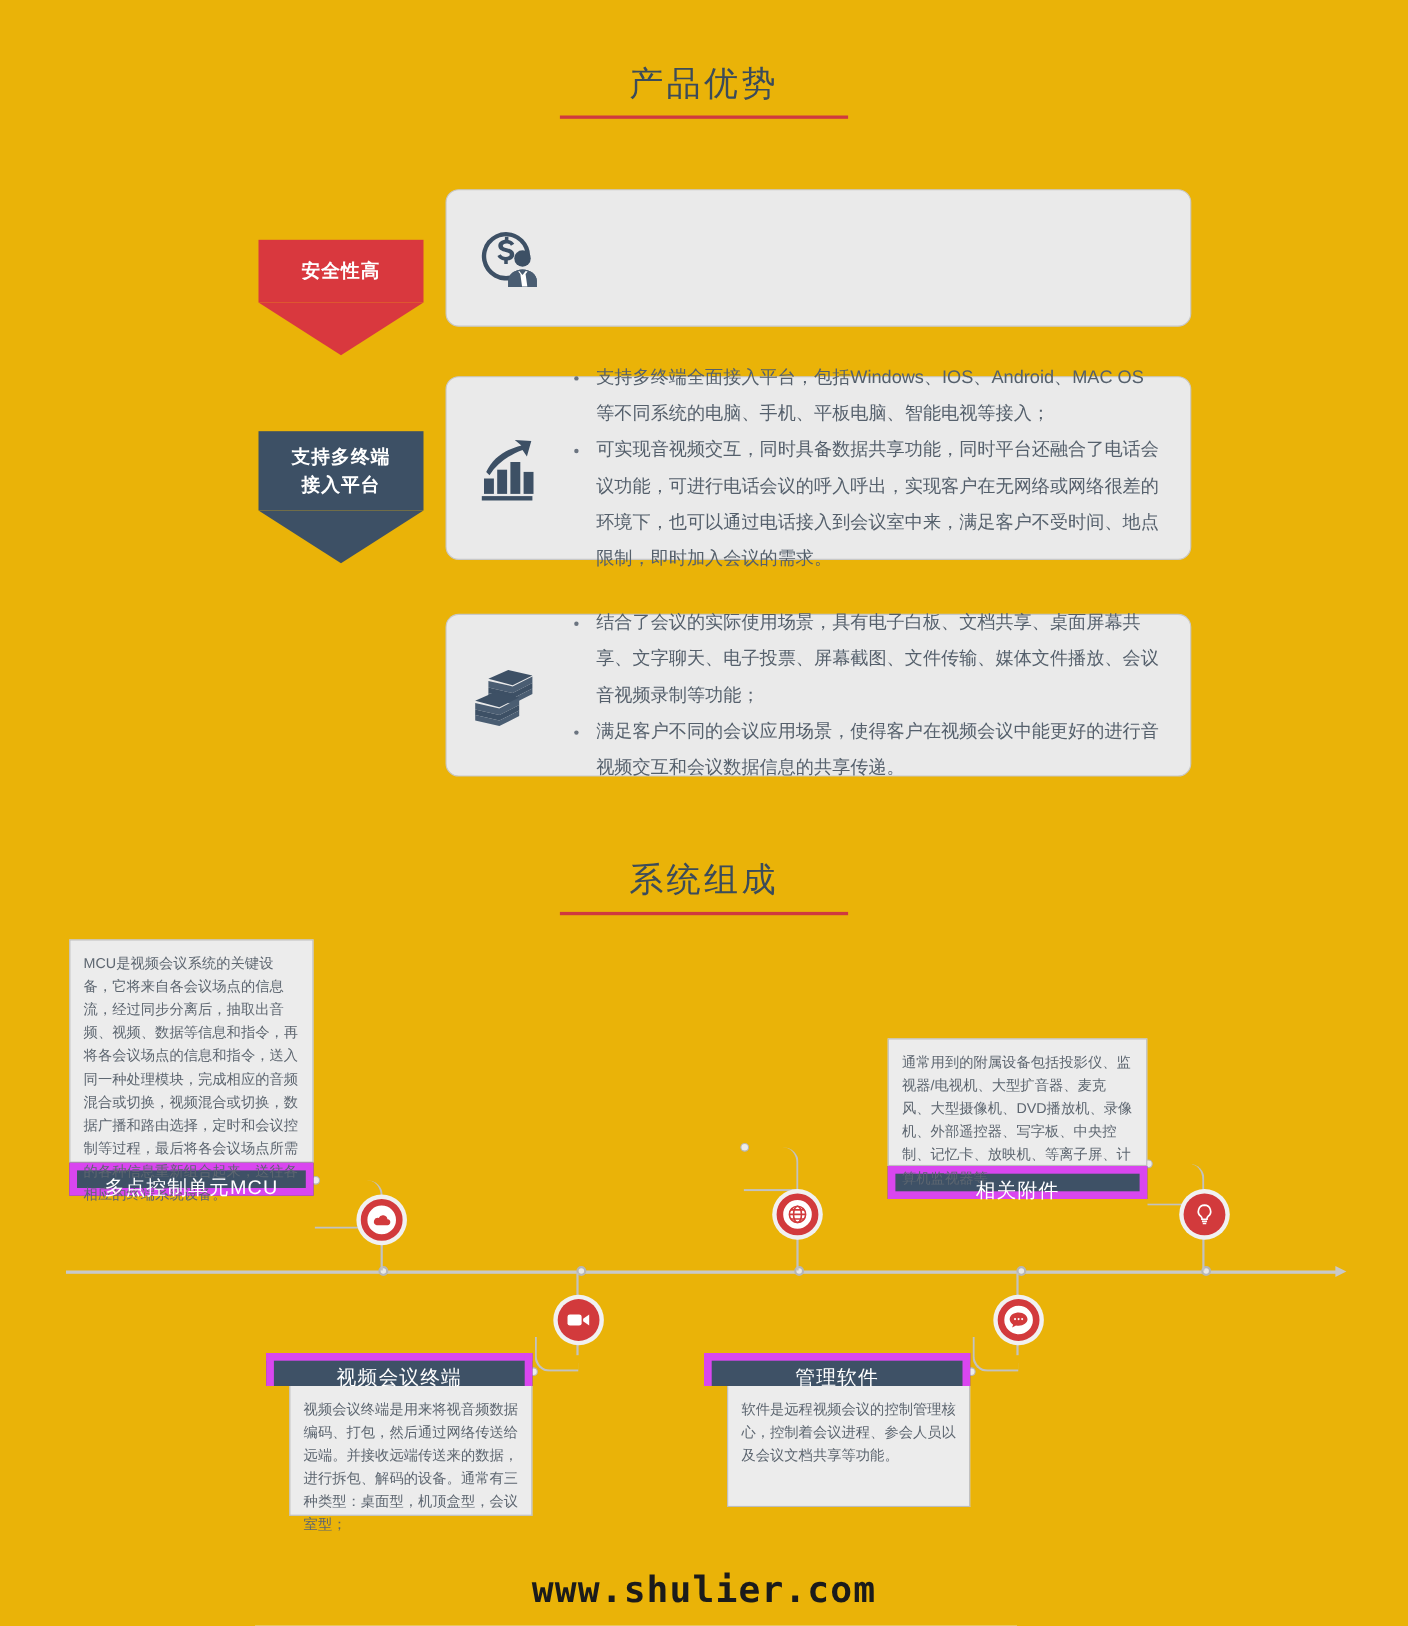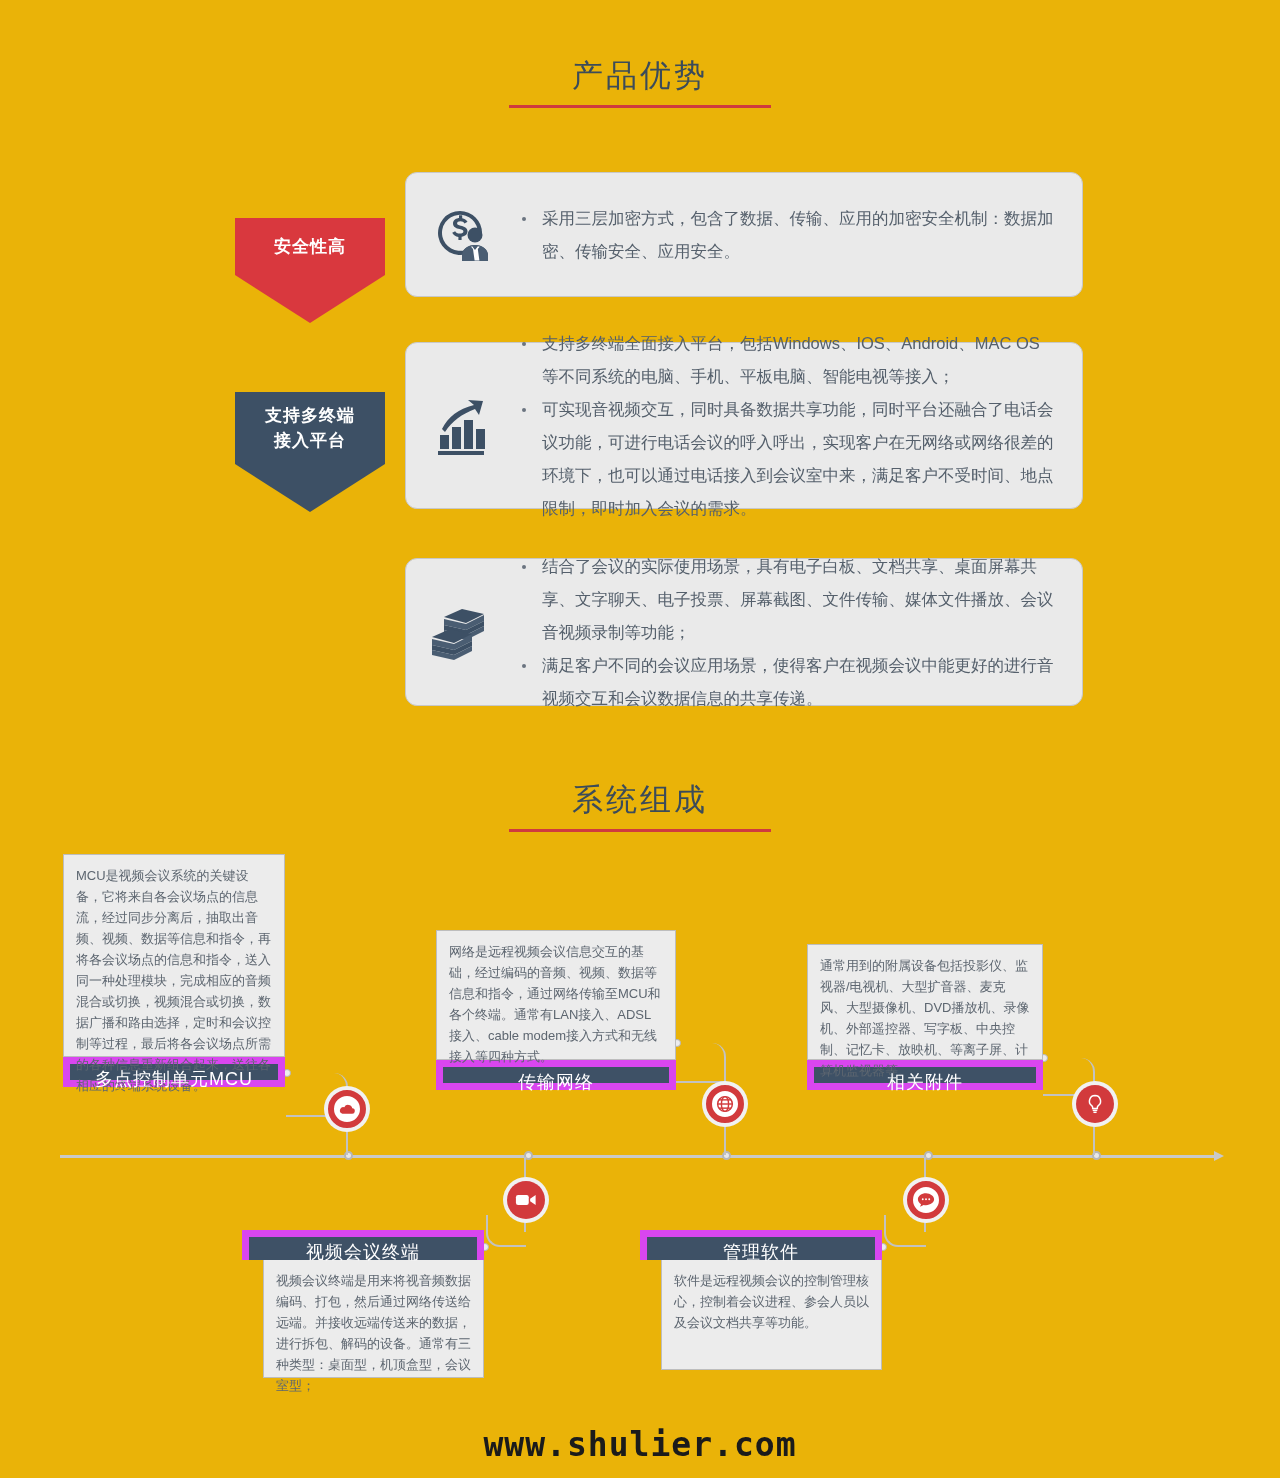--- a/index.html
+++ b/index.html
@@ -157,23 +157,20 @@
           <g fill="#3d5065">
             <path d="M30 4a22 22 0 1 0 8 42.5l-2.2-3.6A18 18 0 1 1 48 26h4A22 22 0 0 0 30 4z"></path>
             <path d="M30 11c-4 0-7 2.2-7 5.4 0 3.6 3.3 4.8 6.6 5.6 2.6.6 3.8 1.2 3.8 2.4 0 1.3-1.5 2.2-3.6 2.2-2.2 0-4-1-4.6-2.4l-3 1.6c1.1 2.3 3.4 3.8 6.2 4.1V33h3.2v-3.2c3.6-.5 5.9-2.6 5.9-5.5 0-3.6-3.3-4.8-6.7-5.6-2.6-.6-3.7-1.2-3.7-2.3 0-1.2 1.3-2.1 3.3-2.1 1.9 0 3.4.8 4.1 2.1l3-1.7c-1.1-1.9-3-3.1-5.3-3.5V8.2h-3.2V11z"></path>
             <circle cx="45" cy="28" r="7.5"></circle>
             <path d="M45 38c-7.2 0-13 4.6-13 10.3V54h26v-5.7C58 42.6 52.2 38 45 38zm-1.4 5h2.8l2.6 3-1.5 8h-5l-1.5-8 2.6-3z" fill="#3d5065"></path>
             <path d="M45 38c-7.2 0-13 4.6-13 10.3V54h26v-5.7C58 42.6 52.2 38 45 38z" fill="#4a5d72"></path>
             <path d="M42.1 39.3 45 43l2.9-3.7 1.8.5-1.9 2.3 1.6 11.4h-4.8l-1.6-11.4-1.9-2.3z" fill="#ffffff"></path>
           </g>
         </svg>
       </div>
-      <ul class="adv-list">
-        <li>采用三层加密方式，包含了数据、传输、应用的加密安全机制：数据加密、传输安全、应用安全。</li>
-      </ul>
     </div>
   </div>
 
   <div class="adv-row" id="adv-row-1">
     <div class="arrow-wrap" id="arrow-1">
       <div class="arrow slate">
         <span>
           <span>支持多终端</span><br>
           <span>接入平台</span>
         </span>
@@ -296,24 +293,20 @@
             <circle cx="13.6" cy="7.6" r="1.05"></circle>
           </g>
       </svg>
     </div>
 
     <div class="sbox" id="sbox-mcu">
       <div class="body">MCU是视频会议系统的关键设备，它将来自各会议场点的信息流，经过同步分离后，抽取出音频、视频、数据等信息和指令，再将各会议场点的信息和指令，送入同一种处理模块，完成相应的音频混合或切换，视频混合或切换，数据广播和路由选择，定时和会议控制等过程，最后将各会议场点所需的各种信息重新组合起来，送往各相应的终端系统设备。</div>
       <div class="head">多点控制单元MCU</div>
     </div>
 
-    <div class="sbox" id="sbox-net">
-      <div class="body">网络是远程视频会议信息交互的基础，经过编码的音频、视频、数据等信息和指令，通过网络传输至MCU和各个终端。通常有LAN接入、ADSL接入、cable modem接入方式和无线接入等四种方式。</div>
-      <div class="head">传输网络</div>
-    </div>
 
     <div class="sbox" id="sbox-acc">
       <div class="body">通常用到的附属设备包括投影仪、监视器/电视机、大型扩音器、麦克风、大型摄像机、DVD播放机、录像机、外部遥控器、写字板、中央控制、记忆卡、放映机、等离子屏、计算机监视器等。</div>
       <div class="head">相关附件</div>
     </div>
 
     <div class="sbox below" id="sbox-term">
       <div class="head">视频会议终端</div>
       <div class="body">视频会议终端是用来将视音频数据编码、打包，然后通过网络传送给远端。并接收远端传送来的数据，进行拆包、解码的设备。通常有三种类型：桌面型，机顶盒型，会议室型；</div>
     </div>

